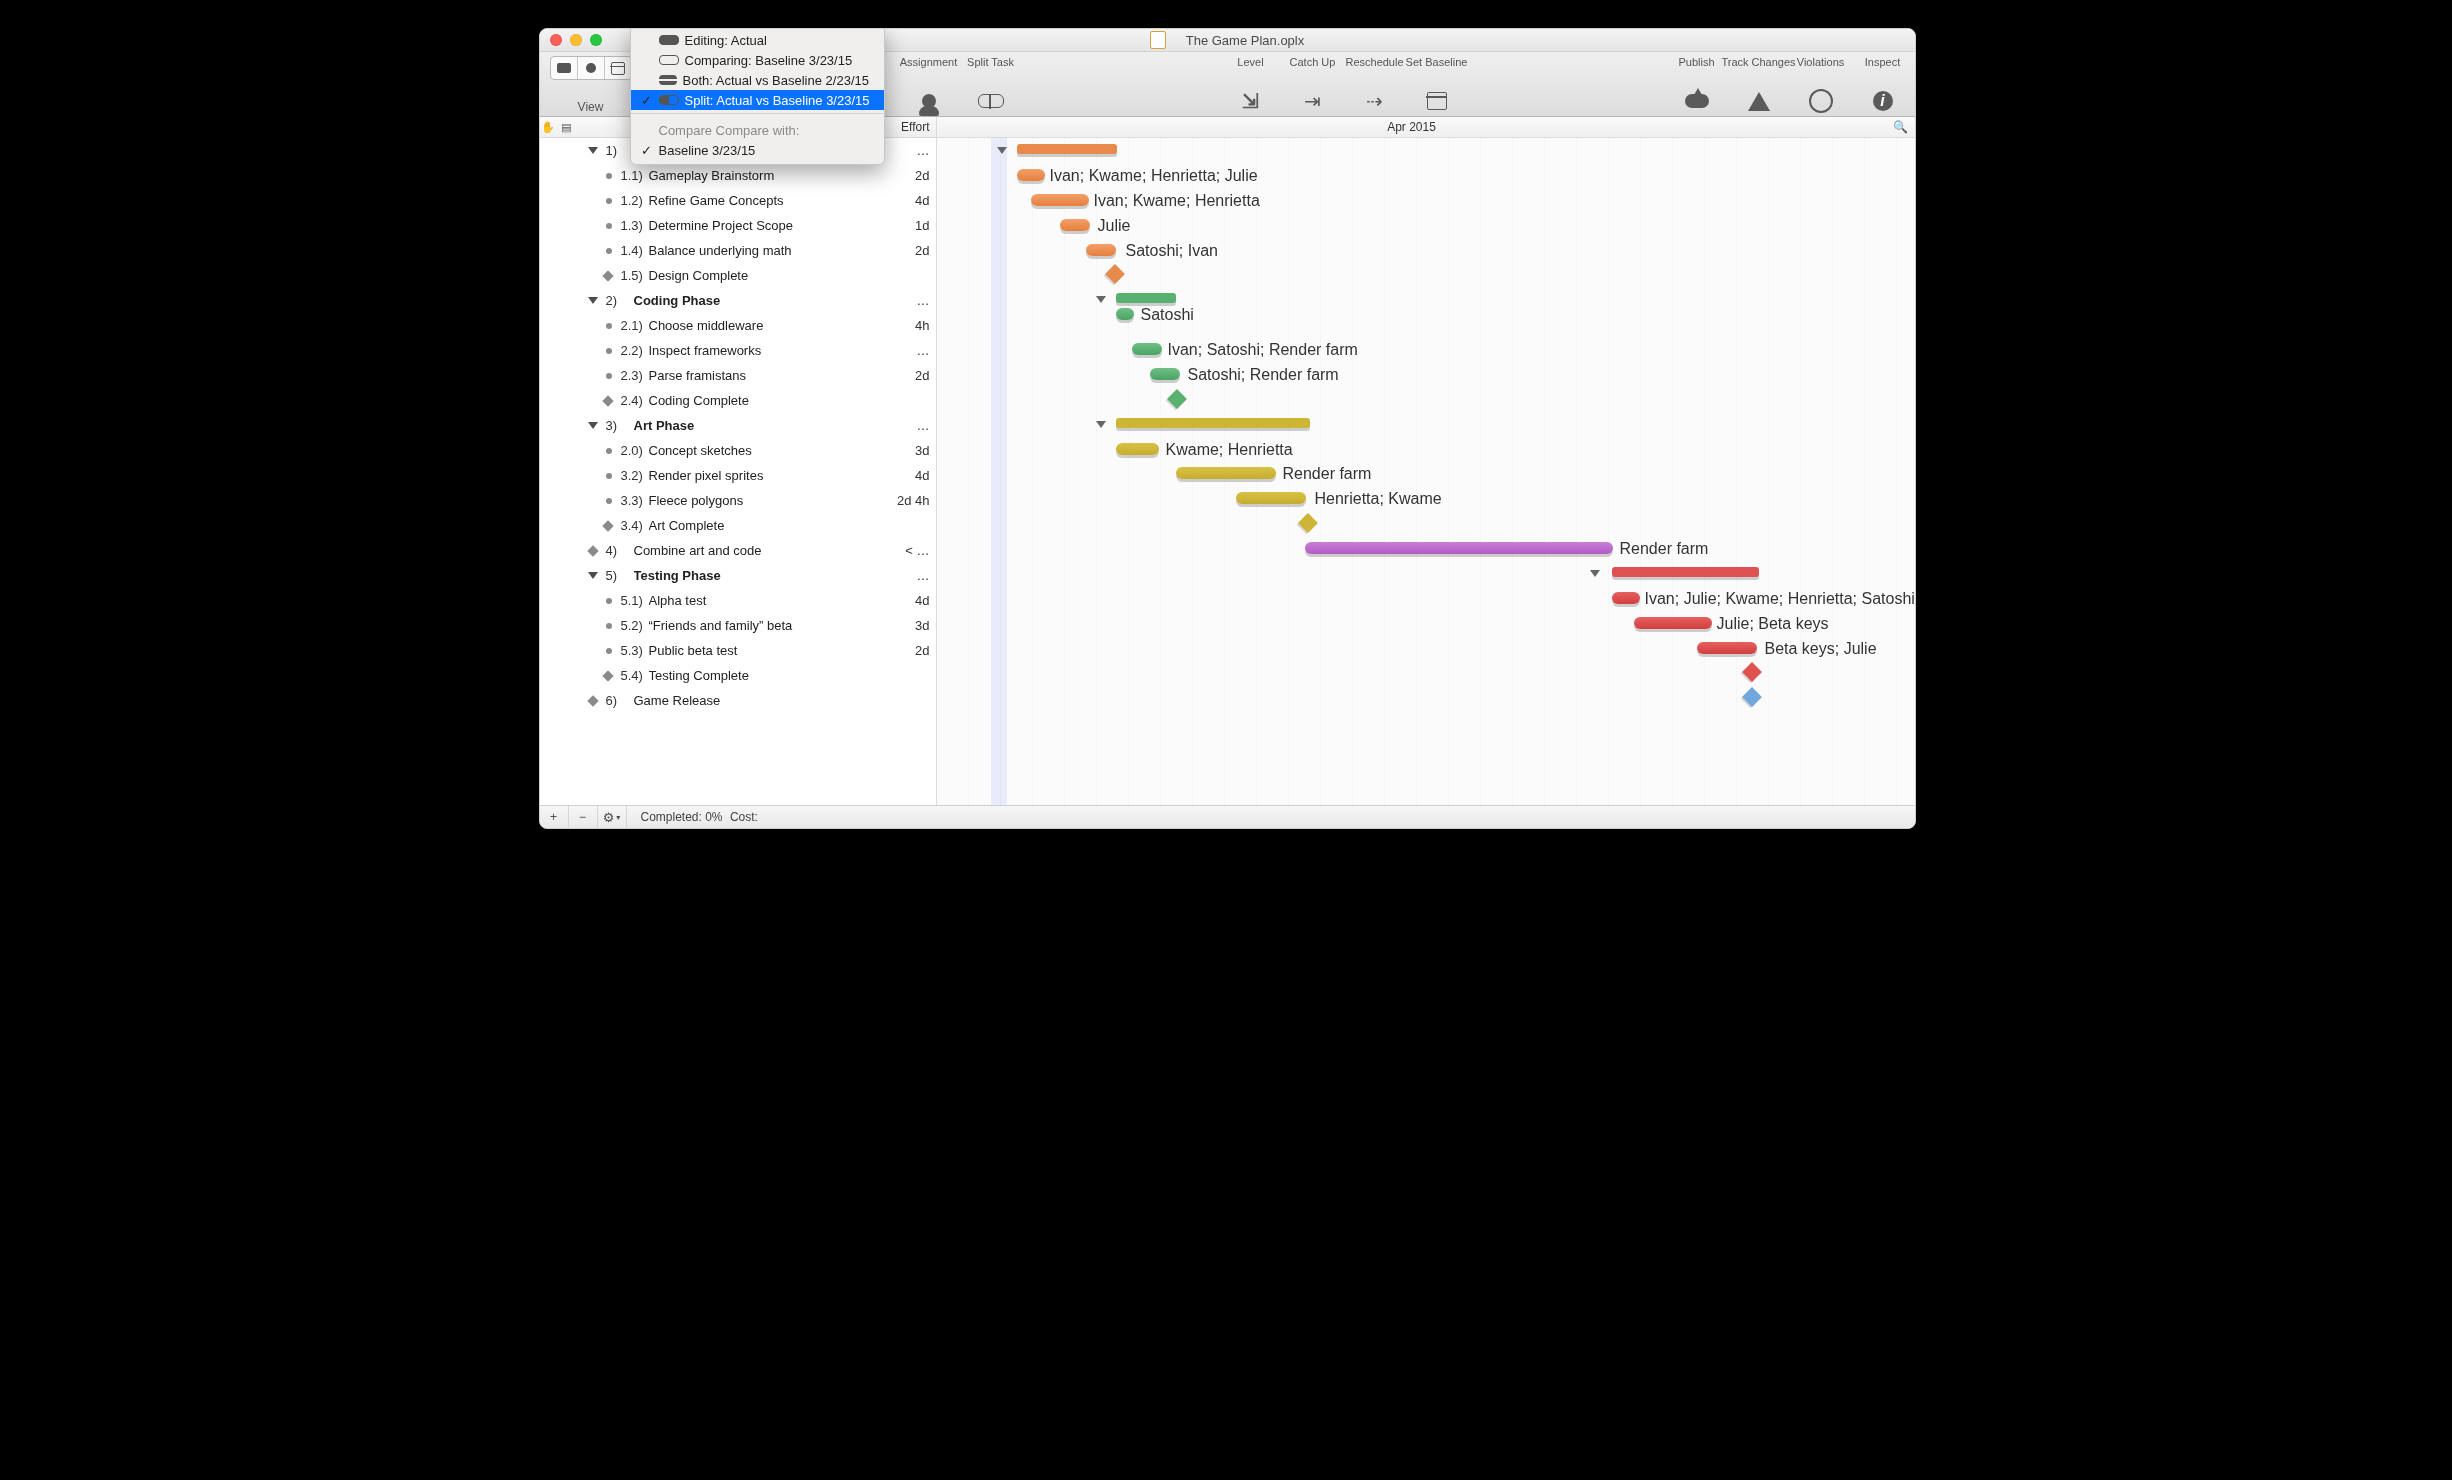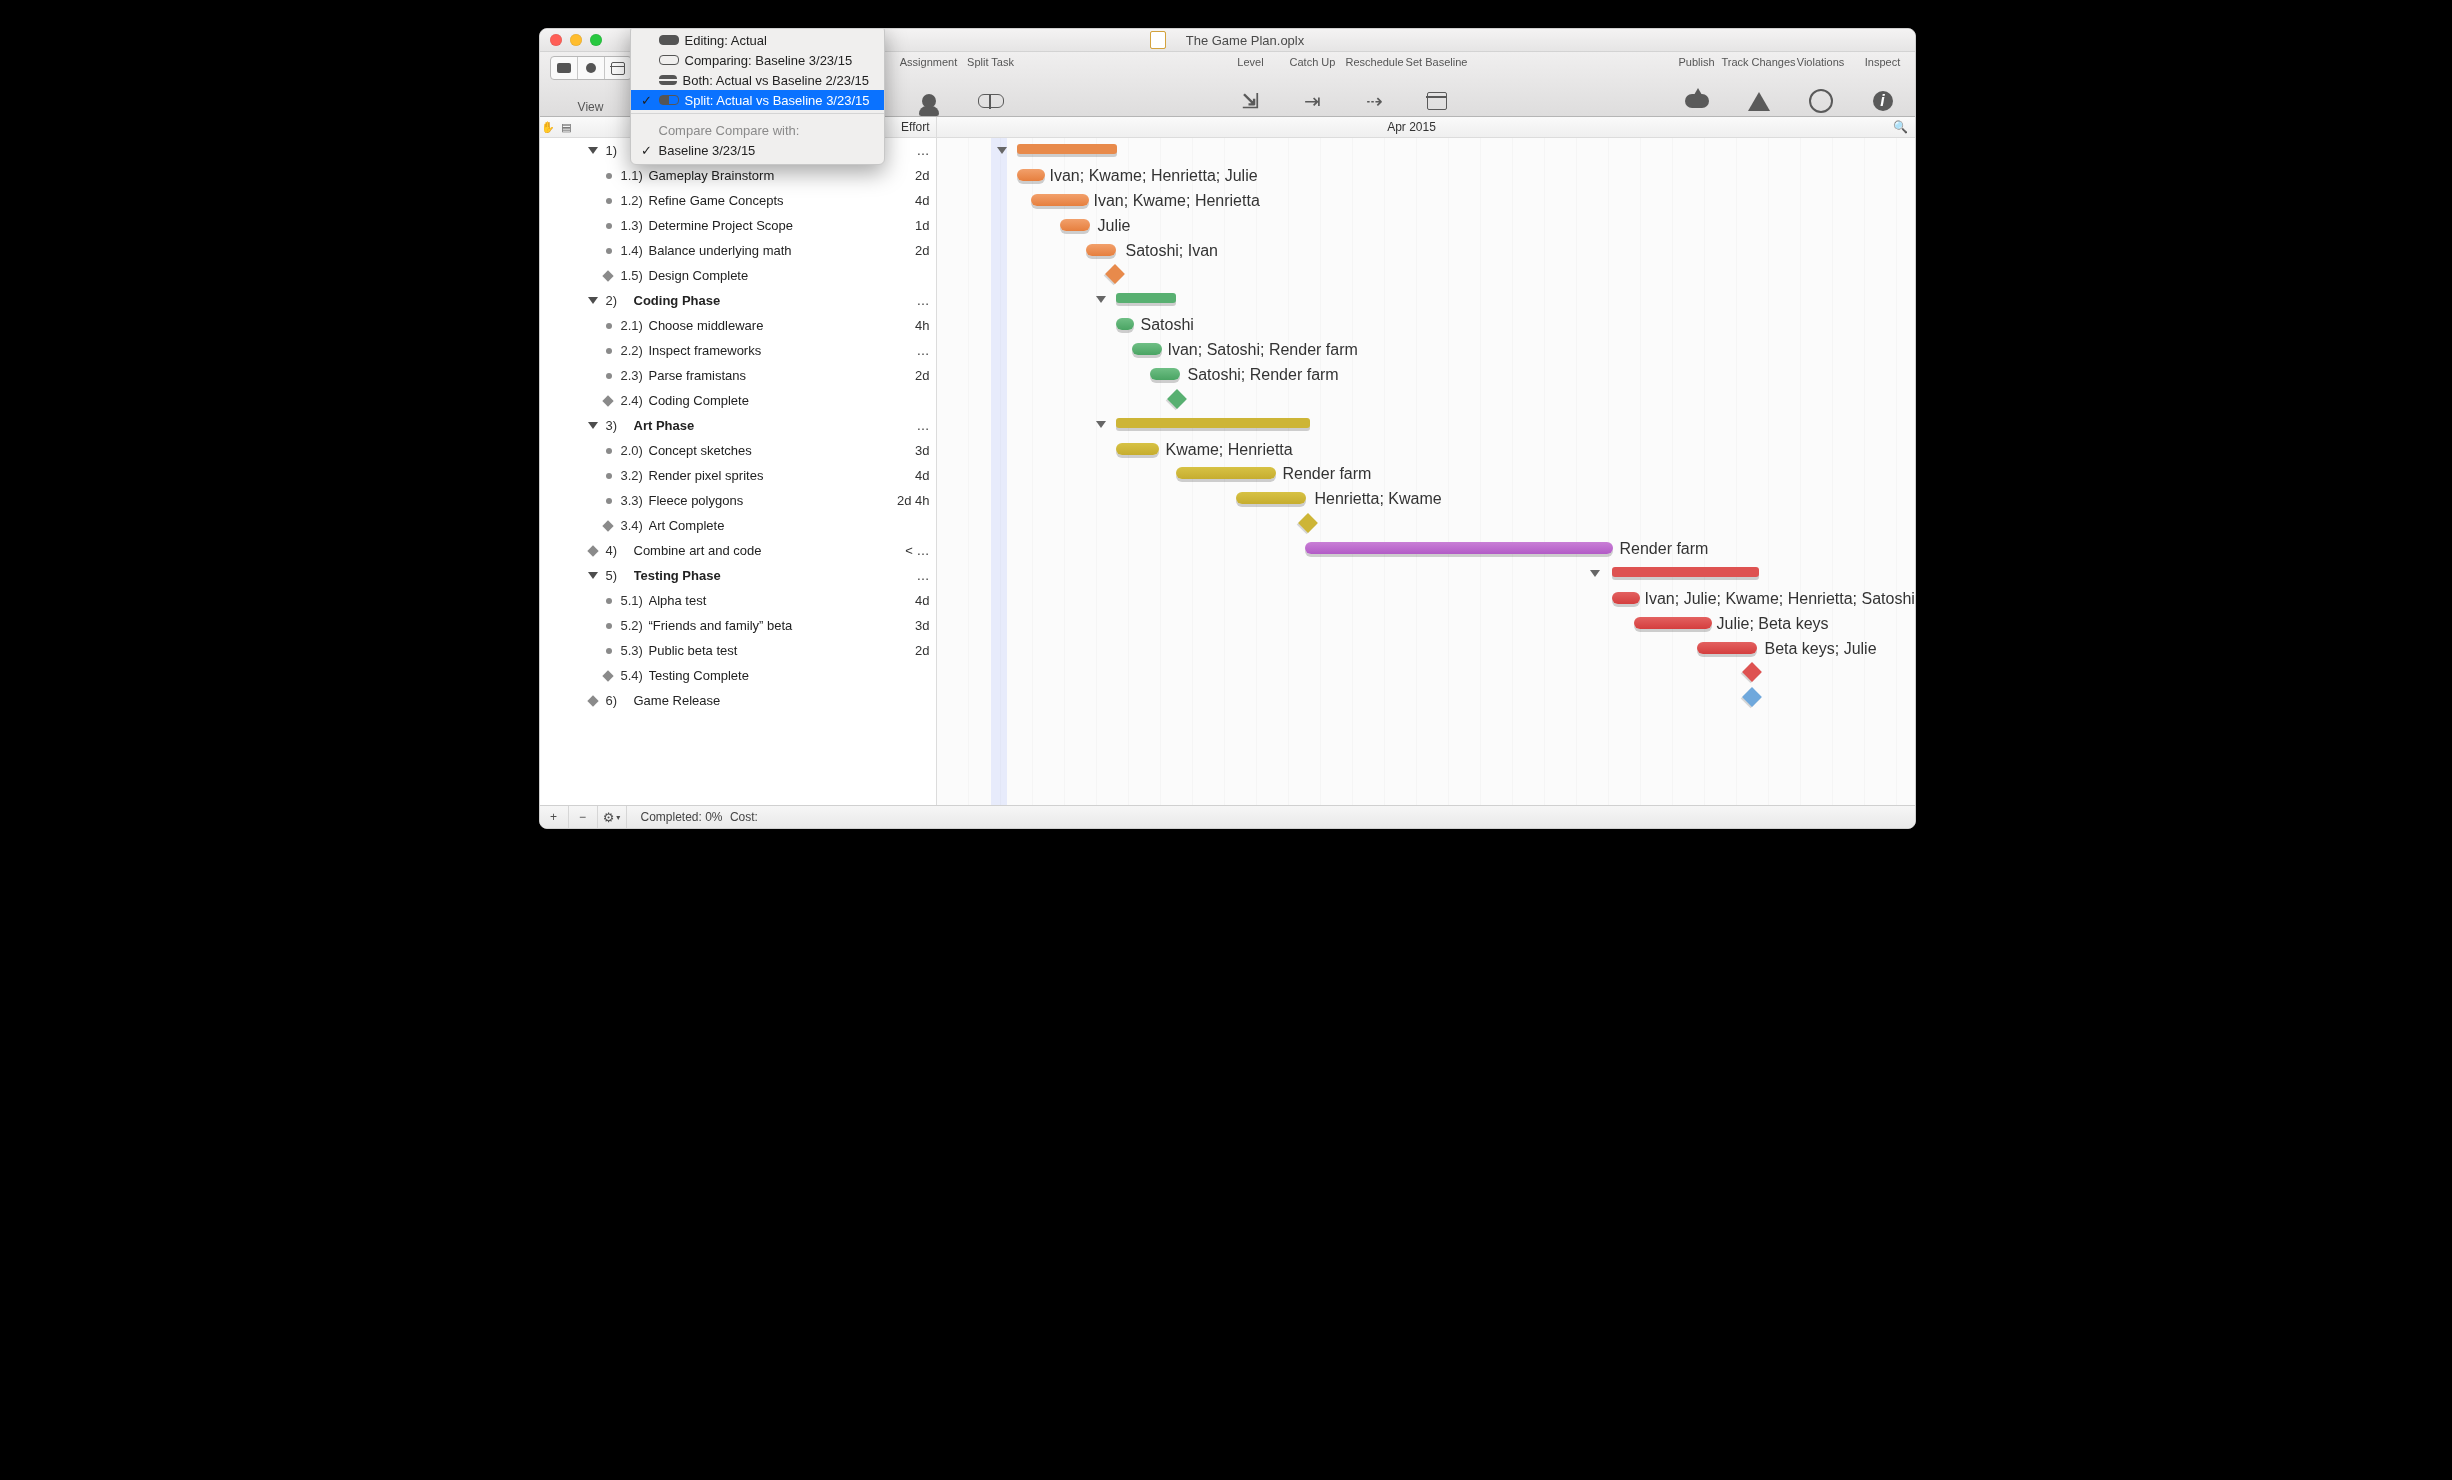--- a/index.html
+++ b/index.html
@@ -506,21 +506,21 @@
               <div class="bar orange" style="left: 149px; width: 30px; top: 6px;"></div>
               <div class="lbl" style="left: 189px;">Satoshi; Ivan</div>
             </div>
             <div class="g-row" style="top: 124px;">
               <div class="ms orange" style="left: 171px;"></div>
             </div>
             <div class="g-row" style="top: 149px;">
               <span class="gtri" style="left: 159px;"></span>
               <div class="bar group green" style="left: 179px; width: 60px; top: 6px;"></div>
             </div>
-            <div class="g-row" style="top: 174px; text-align: right;">
+            <div class="g-row" style="top: 164px; text-align: right;">
               <div class="bar green" style="left: 179px; width: 18px; top: 6px;"></div>
               <div class="lbl" style="left: 204px;">Satoshi</div>
             </div>
             <div class="g-row" style="top: 199px;">
               <div class="bar green" style="left: 195px; width: 30px; top: 6px;"></div>
               <div class="lbl" style="left: 231px;">Ivan; Satoshi; Render farm</div>
             </div>
             <div class="g-row" style="top: 224px;">
               <div class="bar green" style="left: 213px; width: 30px; top: 6px;"></div>
               <div class="lbl" style="left: 251px;">Satoshi; Render farm</div>

